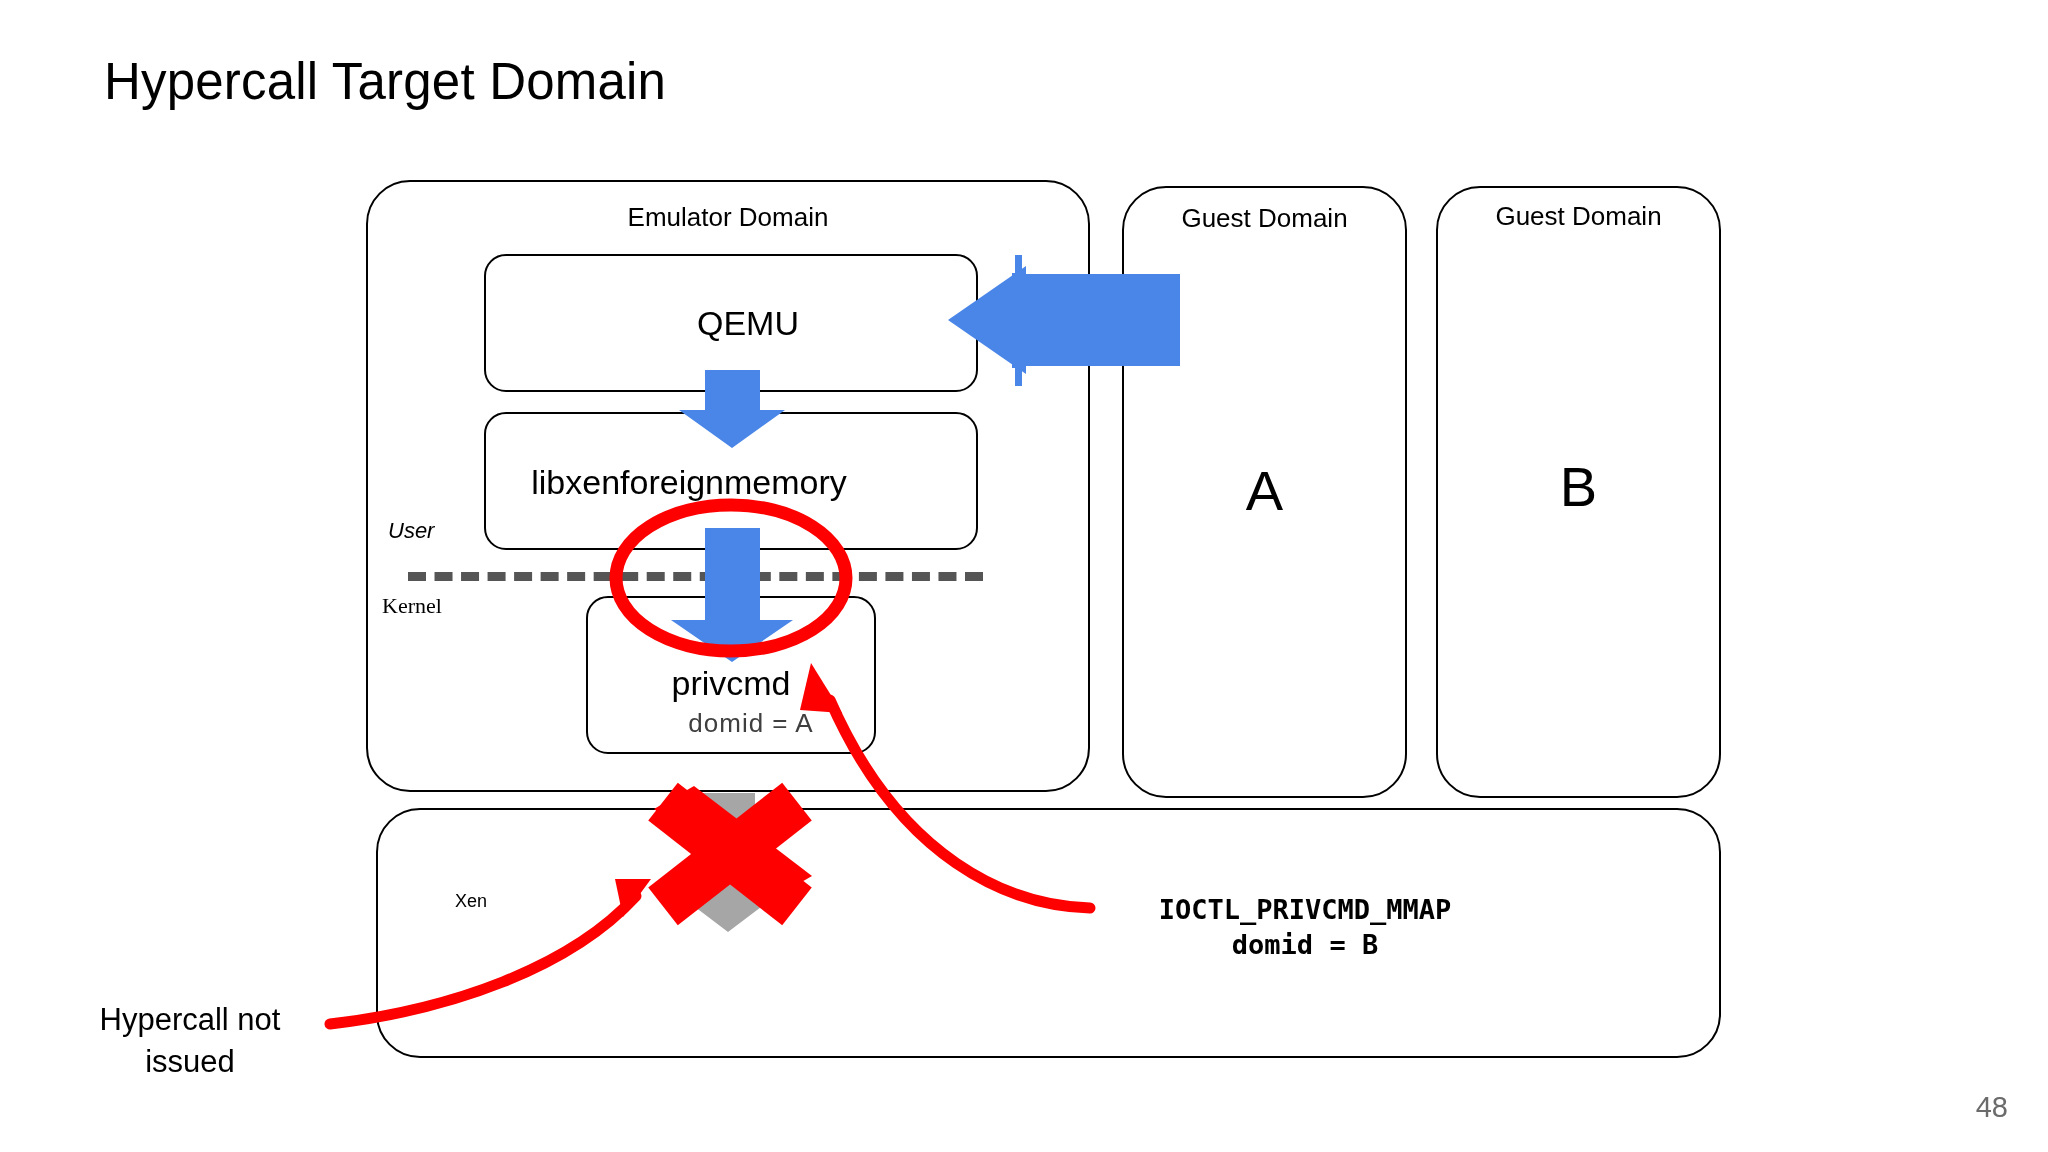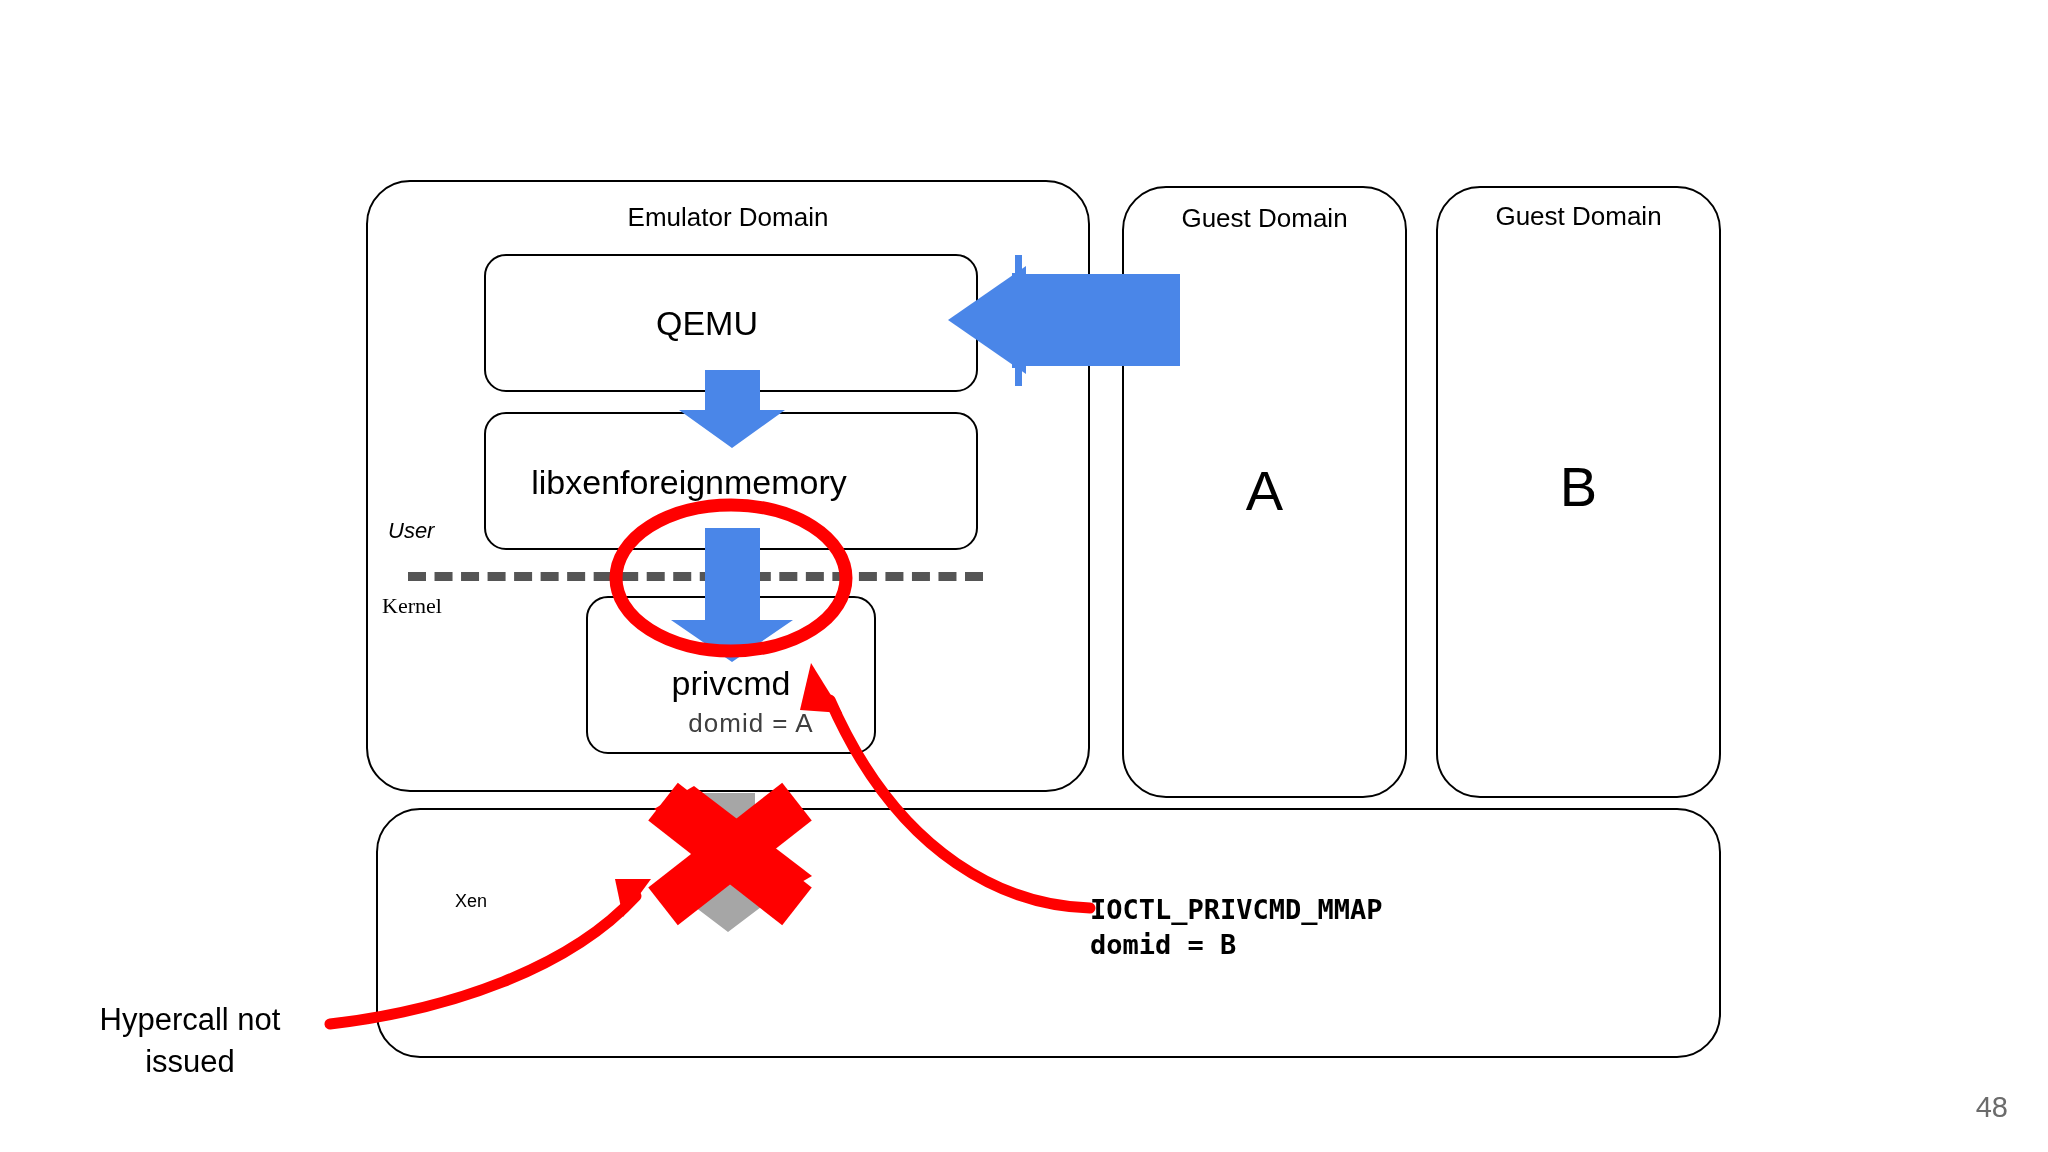--- a/index.html
+++ b/index.html
@@ -94,21 +94,21 @@
     height: 0;
     border-top: 9px dashed #555555;
   }
   .ioctl-note {
     position: absolute;
     font-family: "DejaVu Sans Mono", "Liberation Mono", monospace;
     font-weight: bold;
     font-size: 27px;
     line-height: 34px;
     color: #000000;
-    text-align: left;
+    text-align: center;
     white-space: pre;
   }
   .callout-left {
     position: absolute;
     font-size: 31px;
     line-height: 42px;
     color: #000000;
     text-align: center;
     white-space: pre-line;
     margin-top: 24px;
@@ -126,27 +126,28 @@
     width: 2048px;
     height: 1152px;
     pointer-events: none;
   }
 </style>
 </head>
 <body>
 
 <div id="slide">
 
+  <div class="slide-title">Hypercall Target Domain</div>
 
   <div class="rbox" style="left:366px; top:180px; width:724px; height:612px;"></div>
 
   <div class="box-title" style="left:366px; top:202px; width:724px;">Emulator Domain</div>
 
   <div class="rbox-inner" style="left:484px; top:254px; width:494px; height:138px;"></div>
-  <div class="box-label-lg" style="left:460px; top:303px; width:494px;">QEMU</div>
+  <div class="box-label-lg" style="left:501px; top:303px; width:494px;">QEMU</div>
 
   <div class="rbox-inner" style="left:484px; top:412px; width:494px; height:138px;"></div>
   <div class="box-label-lg" style="left:484px; top:462px; width:410px;">libxenforeignmemory</div>
 
   <div class="small-label" style="left:388px; top:518px;font-style:italic;">User</div>
   <div class="dash-line" style="left:408px; top:572px; width:575px;"></div>
   <div class="small-label" style="left:382px; top:593px;font-family:Liberation Serif, serif;">Kernel</div>
 
   <div class="rbox-inner" style="left:586px; top:596px; width:290px; height:158px;"></div>
   <div class="box-label-lg" style="left:586px; top:663px; width:290px;">privcmd</div>

